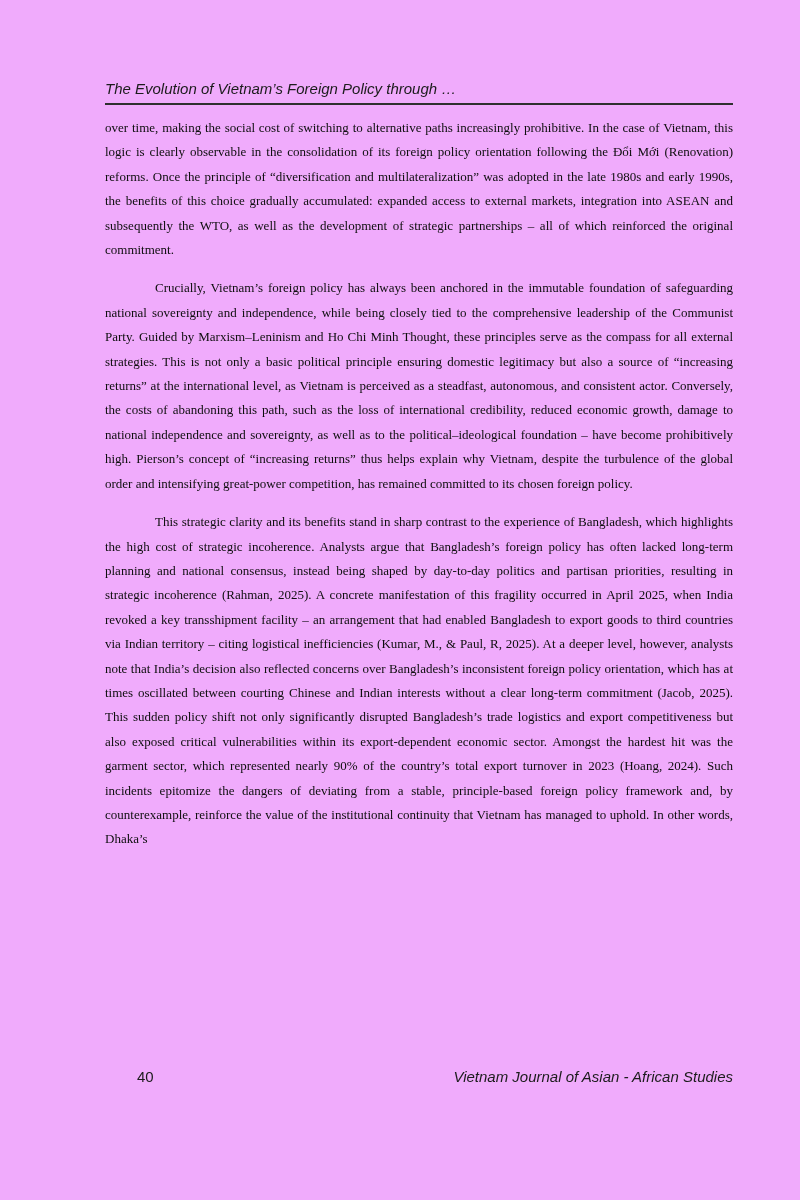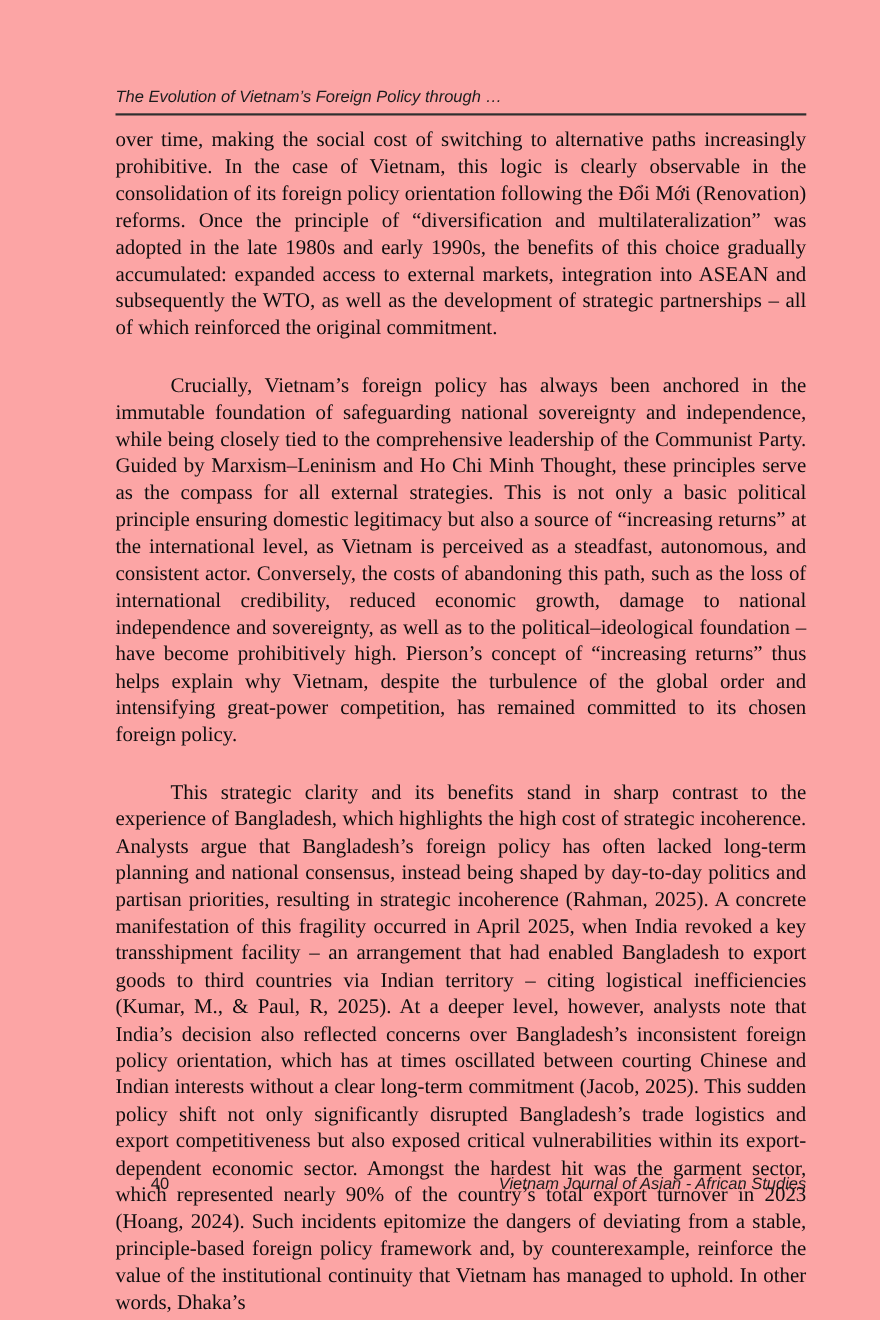--- a/index.html
+++ b/index.html
@@ -10,21 +10,21 @@
     position: relative;
     font-family: "Liberation Serif", serif;
     color: #111111;
     overflow: hidden;
   }
   .page {
     position: absolute;
     top: 0; left: 0;
     width: 800px;
     height: 1200px;
-    background: #fca5a5;
+    background: #f0abfc;
   }
   .content-col {
     position: absolute;
     left: 105px;
     width: 628px;
   }
   
   .running-header {
     top: 80px;
     font-family: "Liberation Sans", sans-serif;
@@ -34,28 +34,28 @@
     color: #1c1c1c;
   }
   .header-rule {
     margin-top: 5px;
     height: 0;
     border-bottom: 2px solid #2f2f2f;
   }
   
   .article-body {
     top: 116px;
-    font-size: 19px;
+    font-size: 13px;
     line-height: 24.4px;
     text-align: justify;
     color: #0e0e0e;
   }
   .article-body p { text-indent: 50px; }
   .article-body p.continued { text-indent: 0; }
-  .article-body p + p { margin-top: 28px; }
+  .article-body p + p { margin-top: 14px; }
   
   .page-footer {
     top: 1066px;
     display: flex;
     justify-content: space-between;
     align-items: flex-start;
     font-family: "Liberation Sans", sans-serif;
     font-size: 15px;
     line-height: 22px;
     color: #1c1c1c;

